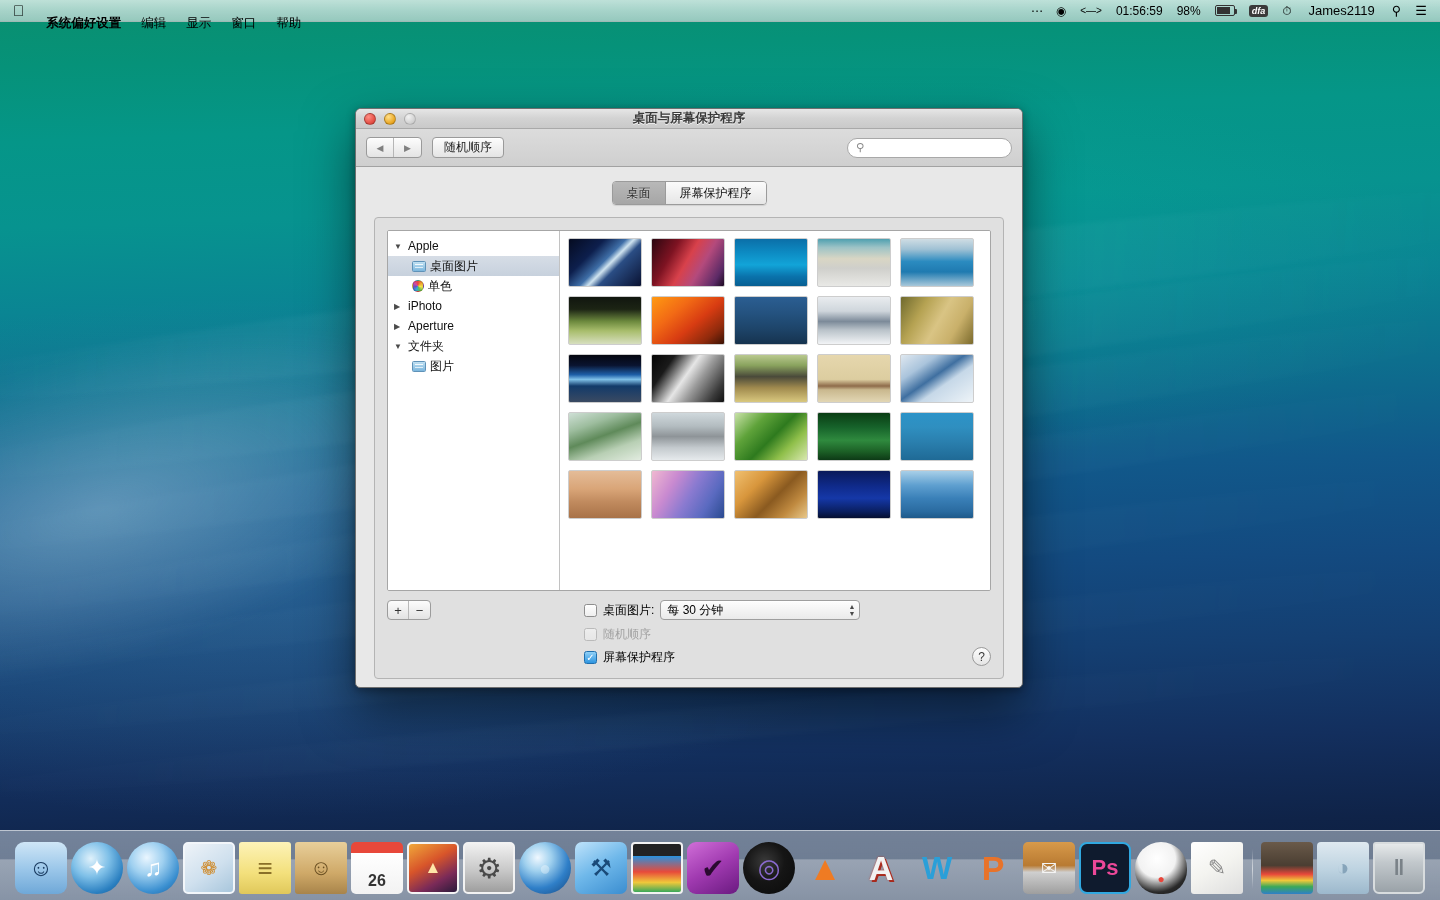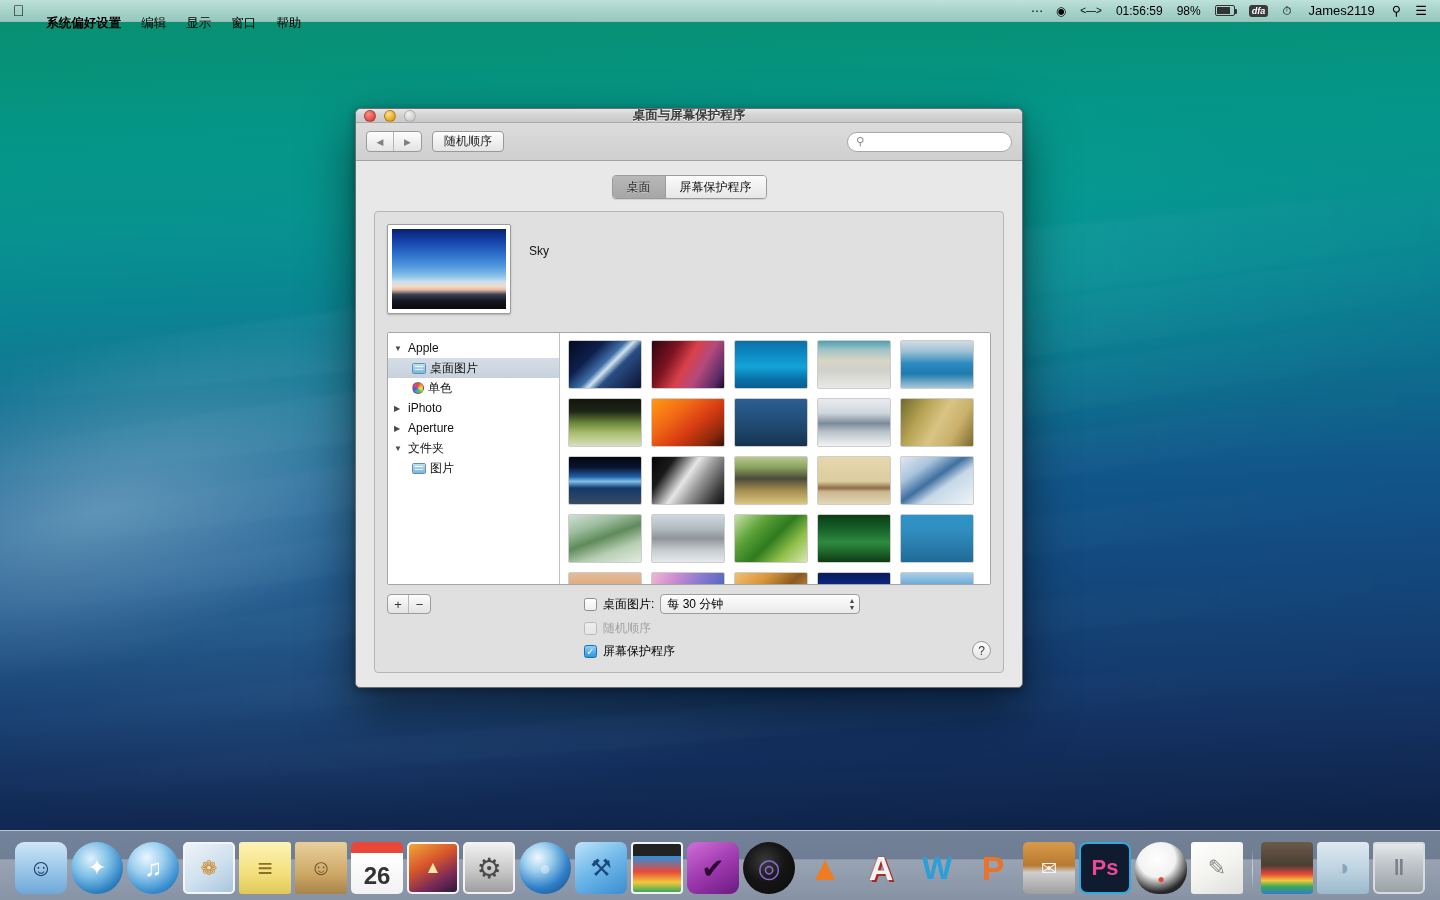--- a/index.html
+++ b/index.html
@@ -88,21 +88,21 @@
   #prefwin {
     position: absolute; left: 355px; top: 108px; width: 668px; height: 580px;
     background: #e8e8e8;
     border: 1px solid #6f6f6f;
     border-radius: 6px 6px 5px 5px;
     box-shadow: 0 22px 52px rgba(0,0,0,0.52), 0 2px 8px rgba(0,0,0,0.35);
     overflow: hidden; z-index: 40;
     font-size: 12px; color: #000;
   }
   .titlebar {
-    height: 14px; width: 100%;
+    height: 20px; width: 100%;
     background: linear-gradient(180deg, #e6e6e6 0%, #d3d3d3 48%, #c9c9c9 100%);
     border-bottom: 1px solid #a9a9a9;
     display: flex; align-items: center; position: relative;
   }
   .tb-title {
     position: absolute; left: 0; right: 0; text-align: center;
     font-size: 12.5px; font-weight: bold; color: #3a3a3a;
     text-shadow: 0 1px 0 rgba(255,255,255,0.75);
   }
   .traffic { display: flex; gap: 8px; padding-left: 8px; z-index: 2; }
@@ -338,26 +338,20 @@
 
       <div class="tabrow">
         <div class="tabs">
           <div class="tab active">桌面</div>
           <div class="tab">屏幕保护程序</div>
         </div>
       </div>
 
       <div class="panel">
 
-        <div class="previewrow">
-          <div class="preview-frame">
-            <div class="preview-img"></div>
-          </div>
-          <div class="preview-name">Sky</div>
-        </div>
 
         <div class="split">
 
           <div class="sidebar">
             <div class="srow">
               <span class="disc open"></span>
               <span>Apple</span>
             </div>
             <div class="srow sel indent">
               <span class="folder-ico"></span>
@@ -465,21 +459,21 @@
       <div class="dock-item" title="预览">
         <div class="di-ico" style="background: linear-gradient(145deg, rgb(238, 243, 248) 0%, rgb(207, 224, 238) 55%, rgb(168, 198, 220) 100%); border-radius: 5px; border: 2px solid rgb(242, 246, 250); color: rgb(207, 138, 42); font-size: 20px;">❁</div>
       </div>
       <div class="dock-item" title="备忘录">
         <div class="di-ico" style="background: linear-gradient(rgb(253, 243, 184) 0%, rgb(243, 224, 124) 60%, rgb(224, 200, 90) 100%); border-radius: 3px; color: rgb(138, 112, 40); font-size: 26px;">≡</div>
       </div>
       <div class="dock-item" title="通讯录">
         <div class="di-ico" style="background: linear-gradient(rgb(232, 207, 154) 0%, rgb(207, 169, 104) 60%, rgb(168, 132, 74) 100%); border-radius: 3px; color: rgb(106, 79, 34); font-size: 22px;">☺</div>
       </div>
       <div class="dock-item" title="日历">
-        <div class="di-ico" style="background: linear-gradient(rgb(232, 72, 58) 0%, rgb(232, 72, 58) 22%, rgb(255, 255, 255) 22%, rgb(242, 242, 242) 100%); border-radius: 5px; color: rgb(51, 51, 51); font-size: 24px; align-items: flex-end; padding-bottom: 4px;">26</div>
+        <div class="di-ico" style="background: linear-gradient(rgb(232, 72, 58) 0%, rgb(232, 72, 58) 22%, rgb(255, 255, 255) 22%, rgb(242, 242, 242) 100%); border-radius: 5px; color: rgb(51, 51, 51); font-size: 16px; align-items: flex-end; padding-bottom: 4px;">26</div>
       </div>
       <div class="dock-item" title="iPhoto">
         <div class="di-ico" style="background: linear-gradient(150deg, rgb(240, 168, 58) 0%, rgb(216, 85, 42) 40%, rgb(122, 42, 88) 72%, rgb(42, 26, 58) 100%); border-radius: 5px; border: 2px solid rgb(244, 244, 244); color: rgb(255, 230, 168); font-size: 17px;">▲</div>
       </div>
       <div class="dock-item" title="系统偏好设置">
         <div class="di-ico" style="background: linear-gradient(rgb(240, 240, 240) 0%, rgb(200, 200, 200) 55%, rgb(158, 158, 158) 100%); border-radius: 5px; border: 2px solid rgb(242, 242, 242); color: rgb(74, 74, 74); font-size: 28px;">⚙</div>
       </div>
       <div class="dock-item" title="Google Earth">
         <div class="di-ico" style="background: radial-gradient(circle at 36% 30%, rgb(240, 248, 255) 0%, rgb(159, 208, 238) 28%, rgb(47, 127, 200) 62%, rgb(21, 70, 126) 100%); border-radius: 50%; color: rgba(255, 255, 255, 0.35); font-size: 20px;">●</div>
       </div>

